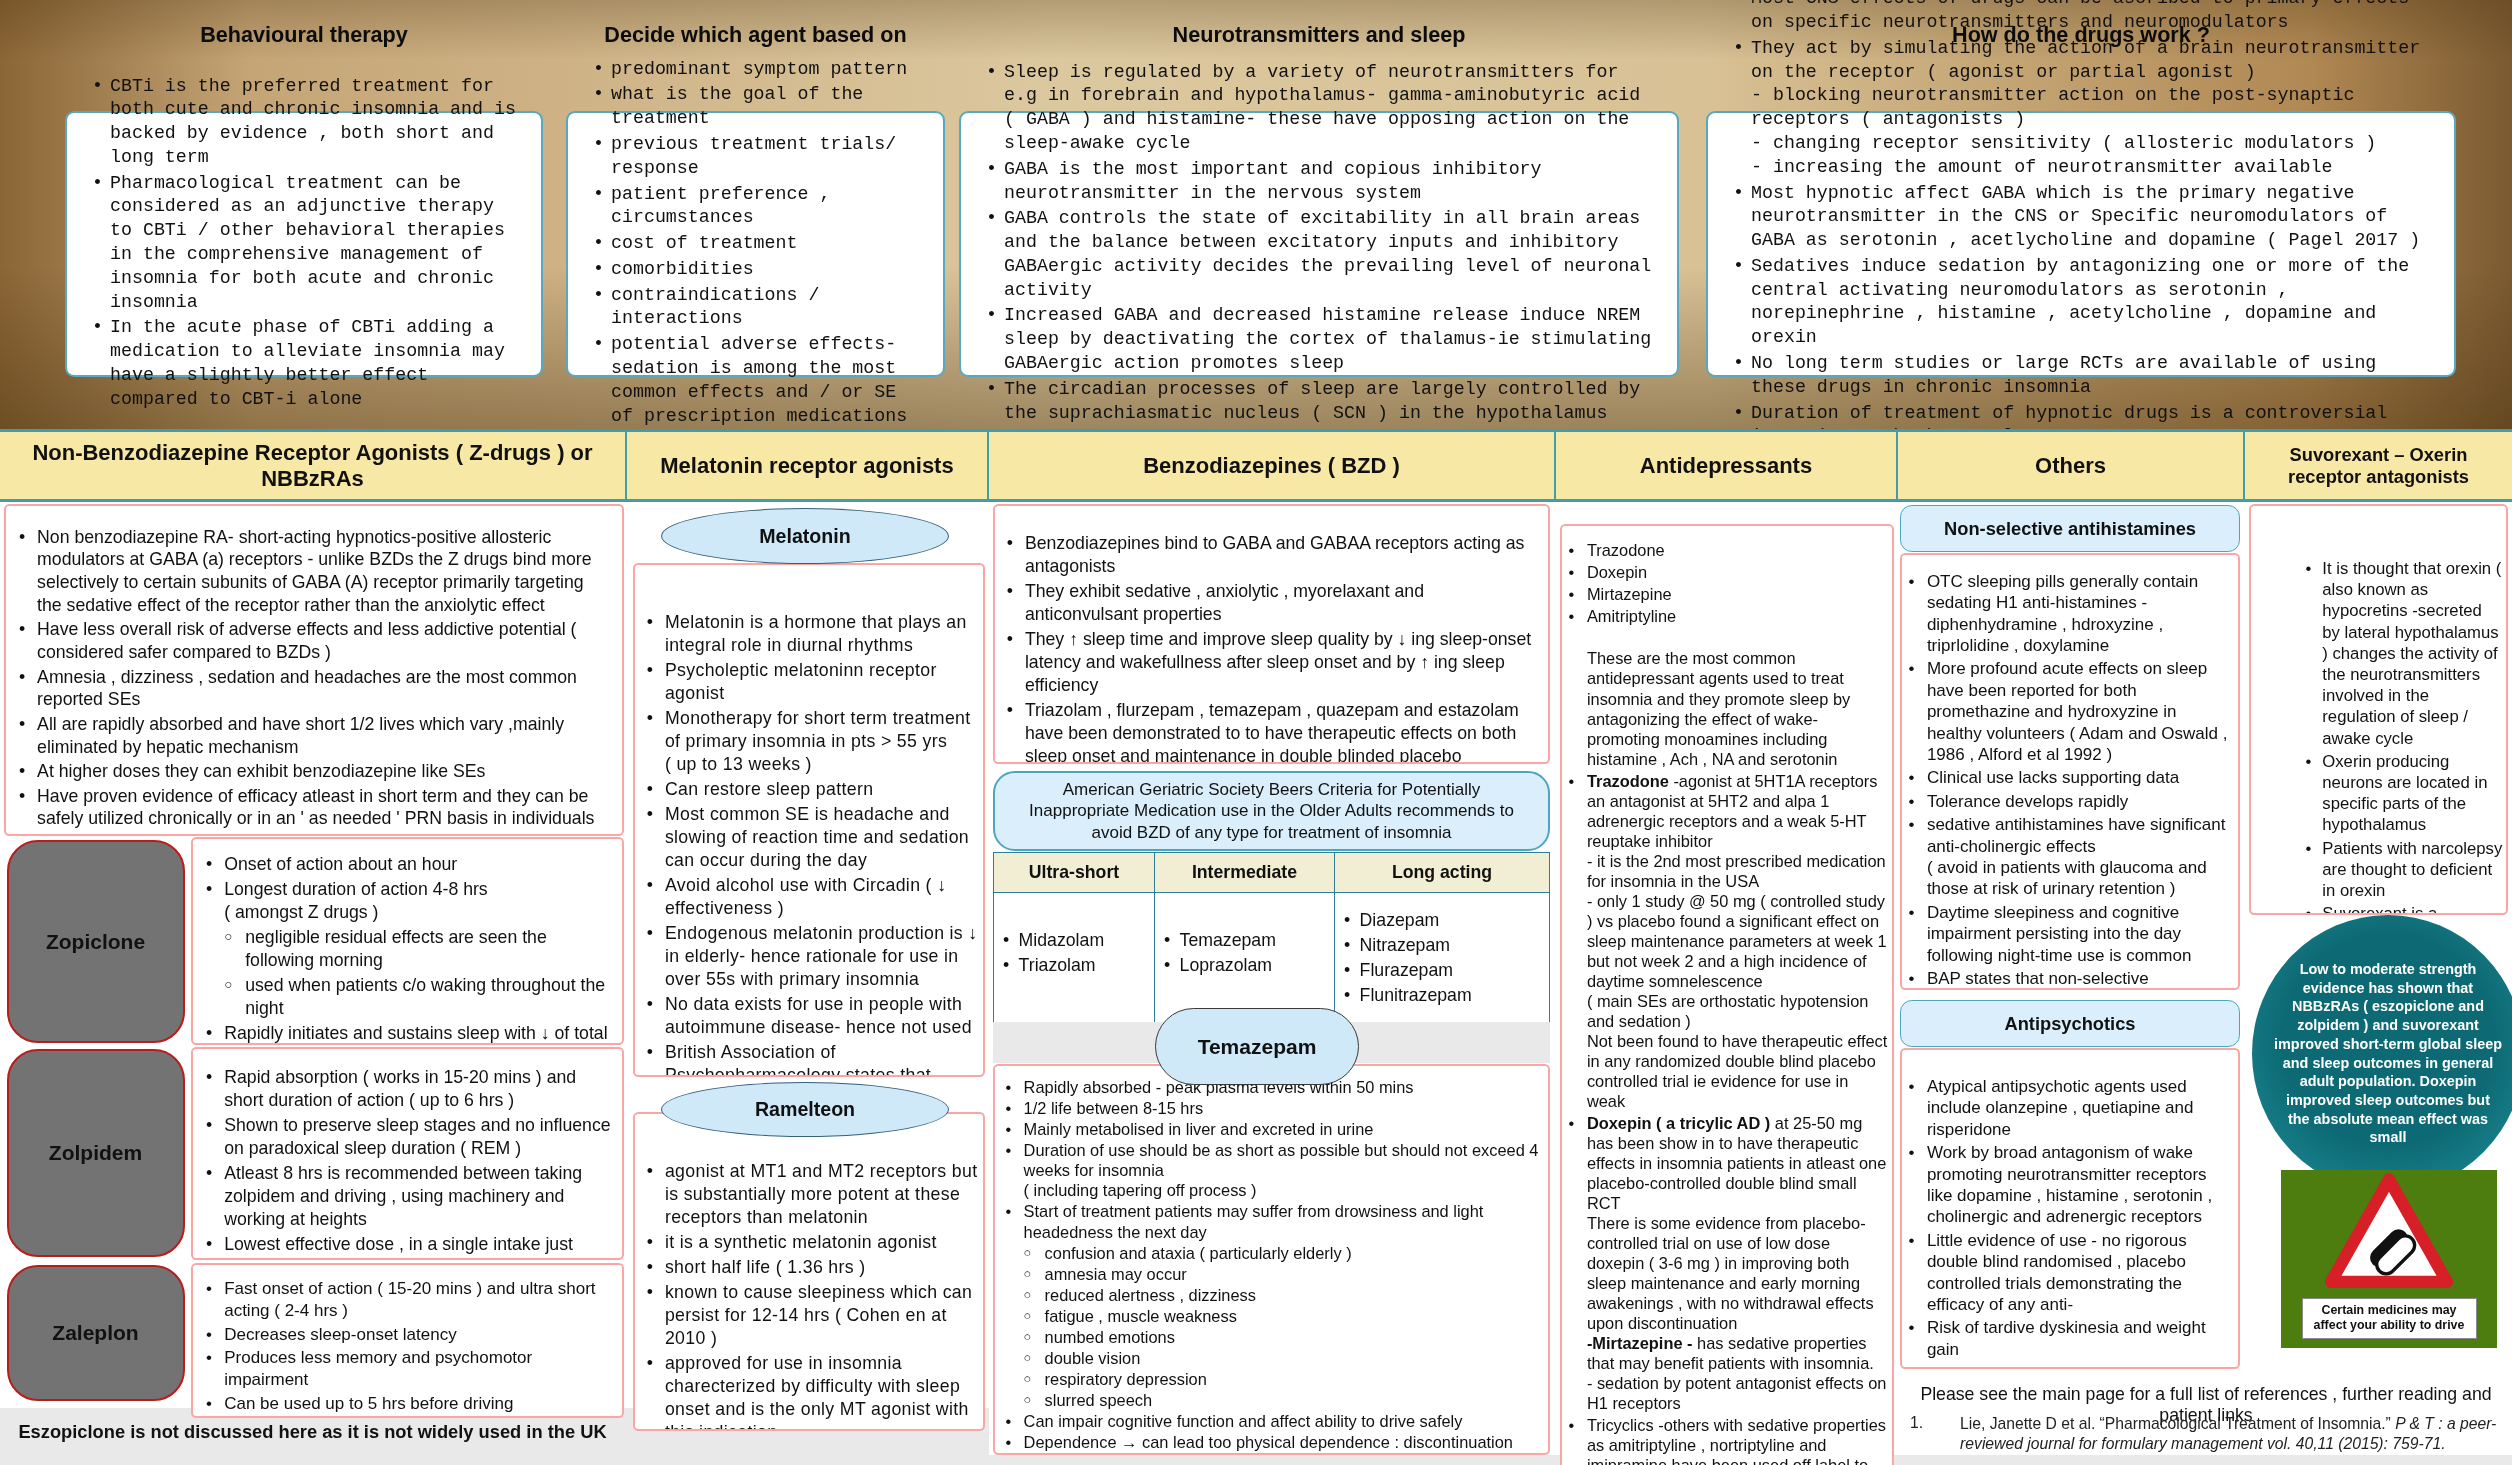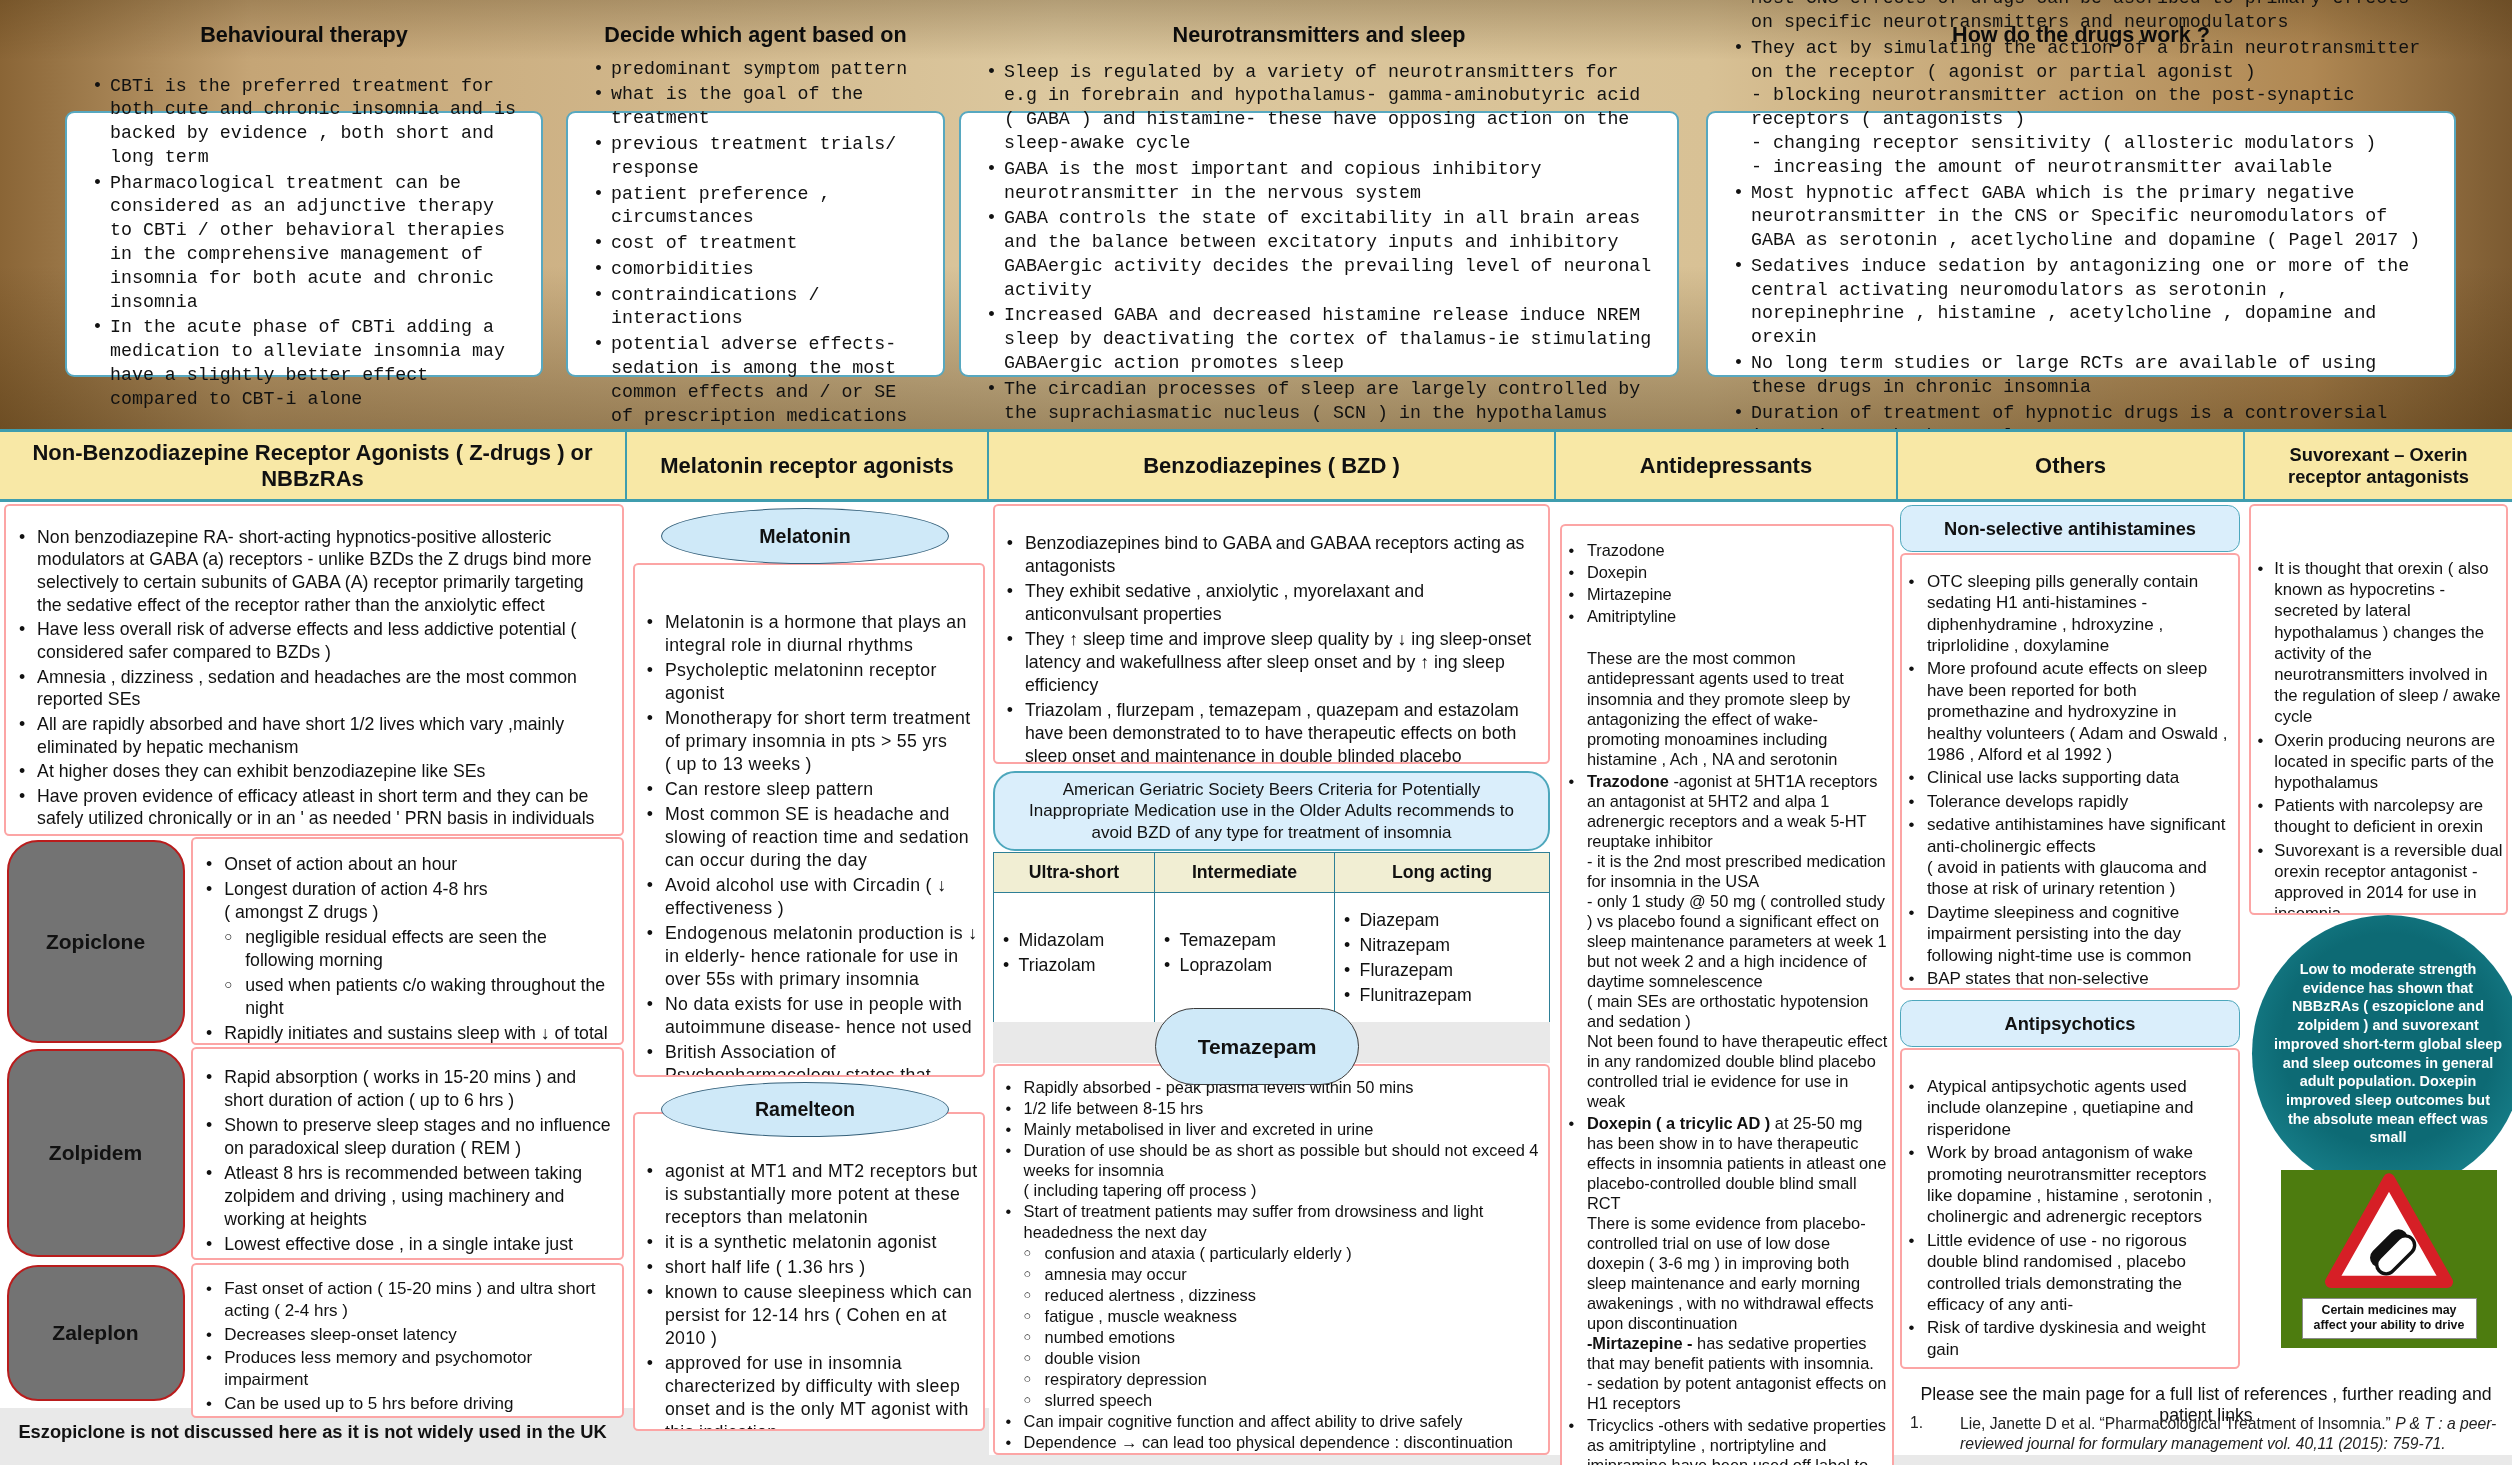--- a/index.html
+++ b/index.html
@@ -90,21 +90,21 @@
   
   .ah-head{left:1900px;top:505px;width:340px;height:47px;}
   .ah-box{left:1900px;top:553px;width:340px;height:437px;padding:15.7px 3.9px 0 1.3px;}
   .ap-head{left:1900px;top:1000px;width:340px;height:47px;}
   .ap-box{left:1900px;top:1048px;width:340px;height:321px;padding:26px 3.9px 0 1.3px;}
   .ah-box li,.ap-box li{font-size:17px;line-height:1.26;padding-left:23.6px;}
   .ah-box li::before,.ap-box li::before{left:5.2px;}
 
   
   .sv-box{left:2249px;top:504px;width:259px;height:411px;padding:52px 2.6px 0 1.3px;}
-  .sv-box li{font-size:16.7px;line-height:1.27;padding-left:22px;}
+  .sv-box li{font-size:16.7px;line-height:1.27;padding-left:22px;margin-left:48px;}
   .sv-box li::before{left:5.2px;}
   .evidence-circle{position:absolute;left:2252px;top:915px;width:272px;height:277px;border-radius:50%;
     background:radial-gradient(circle at 50% 45%, #0d6a74 52%, #18808b 78%, #2d99a4 100%);
     color:#fff;display:flex;align-items:center;justify-content:center;text-align:center;
     font-weight:bold;font-size:14.4px;line-height:1.3;box-sizing:border-box;padding:0 22px;z-index:2;}
   .warn-panel{position:absolute;left:2281px;top:1170px;width:216px;height:178px;background:#4d7c0f;
     display:flex;flex-direction:column;align-items:center;z-index:3;}
   .warn-panel svg{width:144px;height:124px;}
   .drive-caption{border:1.3px solid #8a8a8a;font-weight:bold;font-size:12.4px;line-height:1.25;
     text-align:center;padding:3.9px 6.5px;width:175px;box-sizing:border-box;margin-top:3.9px;background:#fff;}

